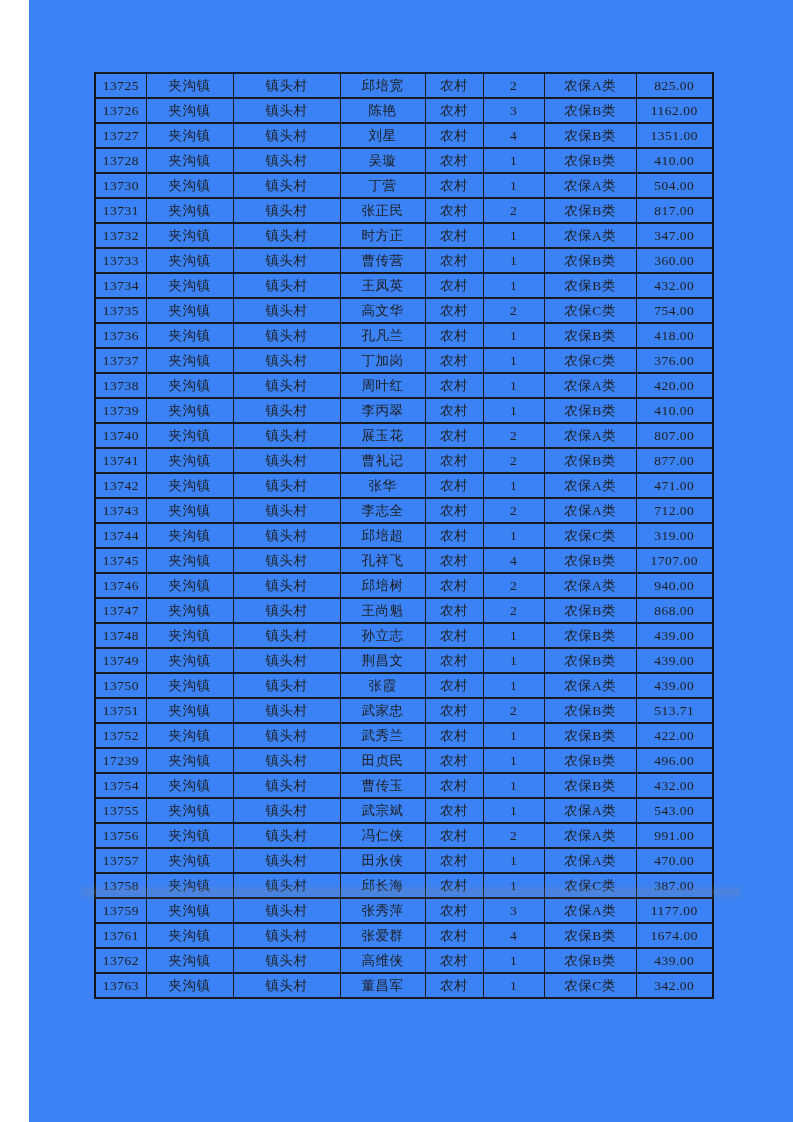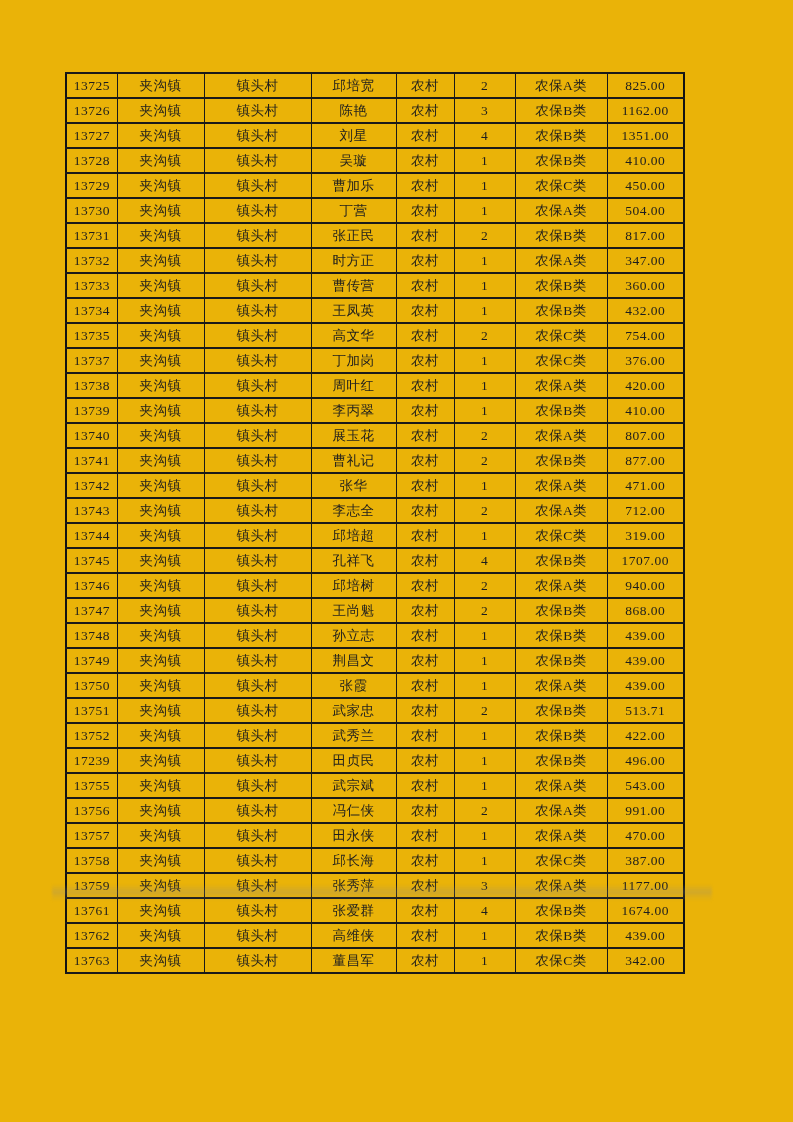--- a/index.html
+++ b/index.html
@@ -10,21 +10,22 @@
   body {
     width: 793px;
     height: 1122px;
     position: relative;
     overflow: hidden;
     font-family: "Liberation Serif", "DejaVu Serif", serif;
   }
   .page {
     position: absolute;
     inset: 0;
-    background: #eab308;
+    background: #3b82f6;
+    margin-left: 29px;
   }
   table.data-table {
     position: absolute;
     left: 65px;
     top: 72px;
     width: 618px;
     border-collapse: collapse;
     table-layout: fixed;
     border: 2px solid #131313;
   }
@@ -112,30 +113,20 @@
           <td>13728</td>
           <td>夹沟镇</td>
           <td>镇头村</td>
           <td>吴璇</td>
           <td>农村</td>
           <td>1</td>
           <td>农保B类</td>
           <td>410.00</td>
         </tr>
         <tr>
-          <td>13729</td>
-          <td>夹沟镇</td>
-          <td>镇头村</td>
-          <td>曹加乐</td>
-          <td>农村</td>
-          <td>1</td>
-          <td>农保C类</td>
-          <td>450.00</td>
-        </tr>
-        <tr>
           <td>13730</td>
           <td>夹沟镇</td>
           <td>镇头村</td>
           <td>丁营</td>
           <td>农村</td>
           <td>1</td>
           <td>农保A类</td>
           <td>504.00</td>
         </tr>
         <tr>
@@ -182,20 +173,30 @@
           <td>13735</td>
           <td>夹沟镇</td>
           <td>镇头村</td>
           <td>高文华</td>
           <td>农村</td>
           <td>2</td>
           <td>农保C类</td>
           <td>754.00</td>
         </tr>
         <tr>
+          <td>13736</td>
+          <td>夹沟镇</td>
+          <td>镇头村</td>
+          <td>孔凡兰</td>
+          <td>农村</td>
+          <td>1</td>
+          <td>农保B类</td>
+          <td>418.00</td>
+        </tr>
+        <tr>
           <td>13737</td>
           <td>夹沟镇</td>
           <td>镇头村</td>
           <td>丁加岗</td>
           <td>农村</td>
           <td>1</td>
           <td>农保C类</td>
           <td>376.00</td>
         </tr>
         <tr>
@@ -350,20 +351,30 @@
         </tr>
         <tr>
           <td>17239</td>
           <td>夹沟镇</td>
           <td>镇头村</td>
           <td>田贞民</td>
           <td>农村</td>
           <td>1</td>
           <td>农保B类</td>
           <td>496.00</td>
+        </tr>
+        <tr>
+          <td>13754</td>
+          <td>夹沟镇</td>
+          <td>镇头村</td>
+          <td>曹传玉</td>
+          <td>农村</td>
+          <td>1</td>
+          <td>农保B类</td>
+          <td>432.00</td>
         </tr>
         <tr>
           <td>13755</td>
           <td>夹沟镇</td>
           <td>镇头村</td>
           <td>武宗斌</td>
           <td>农村</td>
           <td>1</td>
           <td>农保A类</td>
           <td>543.00</td>

